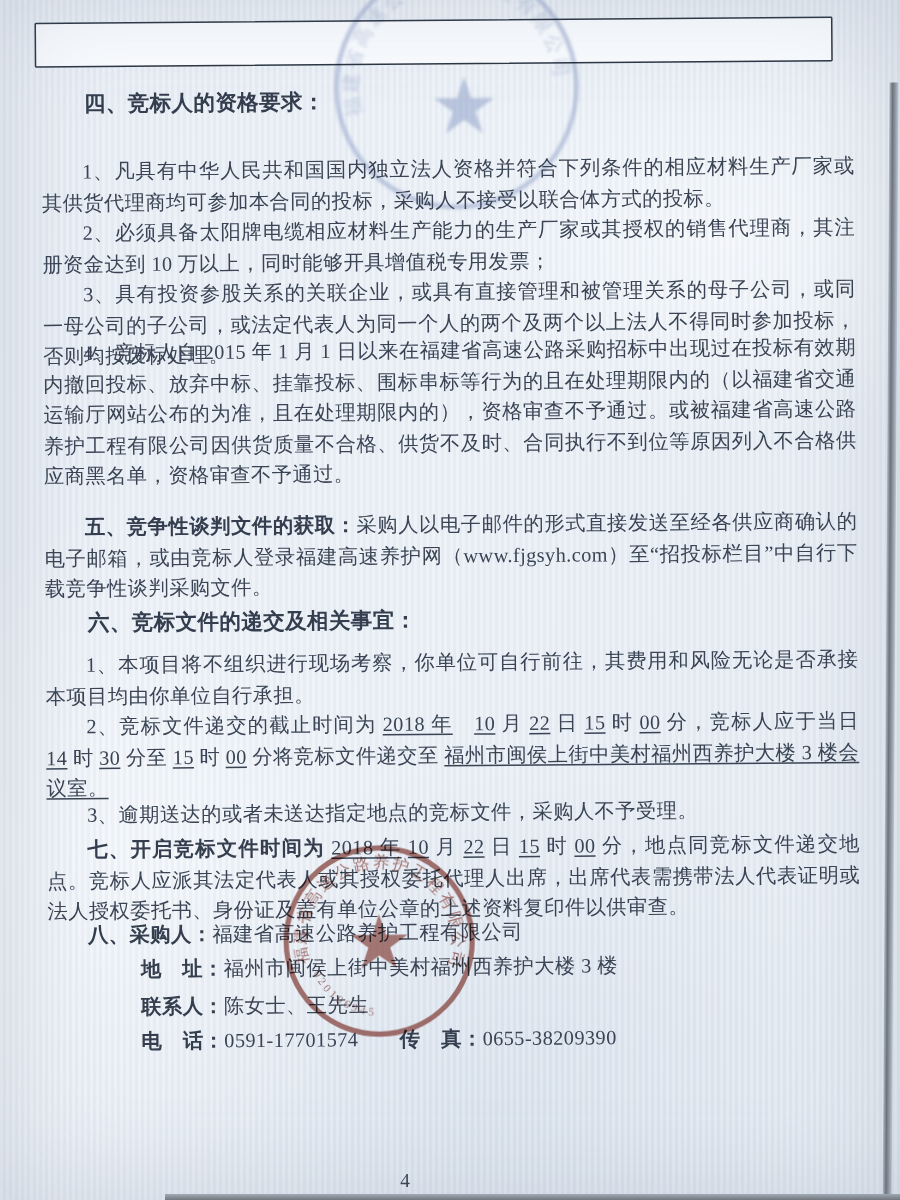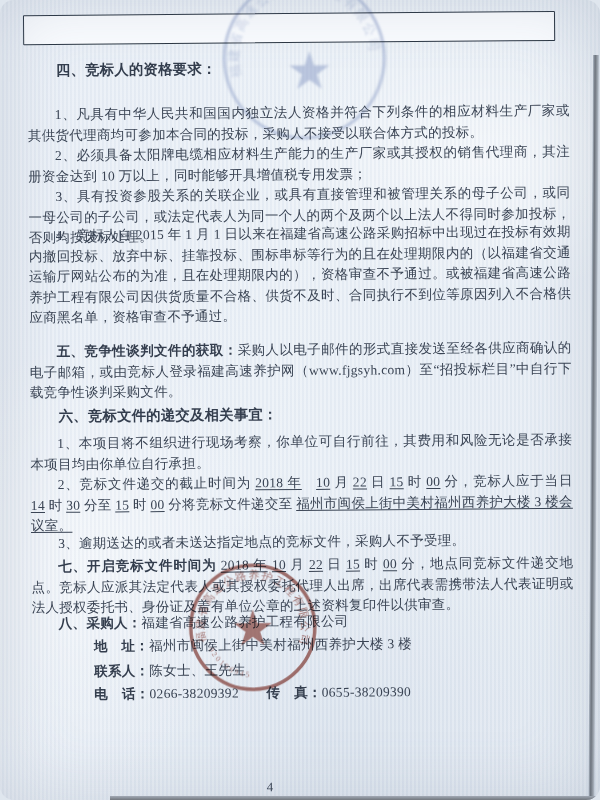--- a/index.html
+++ b/index.html
@@ -8,21 +8,20 @@
     font-family:"Liberation Serif","DejaVu Serif",serif;
     background:#dfe6ee;
   }
   .photo{
     position:relative;width:600px;height:800px;overflow:hidden;
     background:
       radial-gradient(ellipse 300px 200px at 80% 20%, rgba(255,255,255,.55), rgba(255,255,255,0) 70%),
       radial-gradient(ellipse 260px 320px at 15% 70%, rgba(255,255,255,.45), rgba(255,255,255,0) 70%),
       radial-gradient(ellipse 420px 300px at 55% 92%, rgba(203,214,228,.5), rgba(203,214,228,0) 75%),
       linear-gradient(100deg,#e7edf5 0%, #eaf0f7 45%, #e3eaf2 100%);
-    border-radius: 14px;
   }
   .photo::before{ 
     content:"";position:absolute;inset:0;pointer-events:none;
     background:repeating-linear-gradient(90deg, rgba(255,255,255,.18) 0 2px, rgba(190,202,218,.10) 2px 4px);
     mix-blend-mode:normal;
   }
   .vignette{position:absolute;inset:0;pointer-events:none;box-shadow:inset 0 0 70px rgba(95,110,135,.20);}
   .content{position:absolute;inset:0;transform:rotate(-0.45deg);transform-origin:50% 50%;}
 
   .redaction-box{
@@ -85,21 +84,21 @@
     <div class="para" style="top:224px"><span>4、竞标人自 2015 年 1 月 1 日以来在福建省高速公路采购招标中出现过在投标有效期内撤回投标、放弃中标、挂靠投标、围标串标等行为的且在处理期限内的（以福建省交通运输厅网站公布的为准，且在处理期限内的），资格审查不予通过。或被福建省高速公路养护工程有限公司因供货质量不合格、供货不及时、合同执行不到位等原因列入不合格供应商黑名单，资格审查不予通过。</span></div>
     <div class="para" style="top:340px"><span class="b">五、竞争性谈判文件的获取：</span><span>采购人以电子邮件的形式直接发送至经各供应商确认的电子邮箱，或由竞标人登录福建高速养护网（www.fjgsyh.com）至“招投标栏目”中自行下载竞争性谈判采购文件。</span></div>
     <div class="para hd" style="top:404px"><span class="b">六、竞标文件的递交及相关事宜：</span></div>
     <div class="para" style="top:432px"><span>1、本项目将不组织进行现场考察，你单位可自行前往，其费用和风险无论是否承接本项目均由你单位自行承担。</span></div>
     <div class="para" style="top:473px"><span>2、竞标文件递交的截止时间为 </span><span class="u">2018 年</span><span>　</span><span class="u">10</span><span> 月 </span><span class="u">22</span><span> 日 </span><span class="u">15</span><span> 时 </span><span class="u">00</span><span> 分，竞标人应于当日 </span><span class="u">14</span><span> 时 </span><span class="u">30</span><span> 分至 </span><span class="u">15</span><span> 时 </span><span class="u">00</span><span> 分将竞标文件递交至 </span><span class="u">福州市闽侯上街中美村福州西养护大楼 3 楼会议室。</span></div>
     <div class="para" style="top:532px"><span>3、逾期送达的或者未送达指定地点的竞标文件，采购人不予受理。</span></div>
     <div class="para" style="top:555px"><span class="b">七、开启竞标文件时间为 </span><span class="u">2018 年</span><span> </span><span class="u">10</span><span> 月 </span><span class="u">22</span><span> 日 </span><span class="u">15</span><span> 时 </span><span class="u">00</span><span> 分，地点同竞标文件递交地点。竞标人应派其法定代表人或其授权委托代理人出席，出席代表需携带法人代表证明或法人授权委托书、身份证及盖有单位公章的上述资料复印件以供审查。</span></div>
     <div class="para" style="top:612px"><span class="b">八、采购人：</span><span>福建省高速公路养护工程有限公司</span></div>
     <div class="para sub" style="top:635px"><span class="b">地　址：</span><span>福州市闽侯上街中美村福州西养护大楼 3 楼</span></div>
     <div class="para sub" style="top:660px"><span class="b">联系人：</span><span>陈女士、王先生</span></div>
-    <div class="para sub" style="top:683px"><span class="b">电　话：</span><span>0266-38209392</span><span>　　</span><span class="b">传　真：</span><span>0655-38209390</span></div>
+    <div class="para sub" style="top:683px"><span class="b">电　话：</span><span>0591-17701574</span><span>　　</span><span class="b">传　真：</span><span>0655-38209390</span></div>
 
     <svg class="seal seal-official" width="144" height="144" viewBox="0 0 144 144">
       <circle cx="71" cy="69" r="62" fill="none" stroke-width="3.5" opacity="0.85" stroke="#84423c"></circle>
       <polygon points="0,-20 4.5,-6.2 19,-6.2 7.3,2.4 11.8,16.2 0,7.6 -11.8,16.2 -7.3,2.4 -19,-6.2 -4.5,-6.2" transform="translate(71,71)" opacity="0.8" fill="#84423c"></polygon>
       <defs>
         <path id="sealArcTop" d="M 24,83 A 49,49 0 1 1 118,83" fill="none"></path>
         <path id="sealArcBottom" d="M 27,90 A 48,48 0 0 0 115,90" fill="none"></path>
       </defs>
       <text font-size="11" letter-spacing="1.4" opacity="0.82" fill="#84423c">
         <textPath href="#sealArcTop">福建省高速公路养护工程有限公司</textPath>

